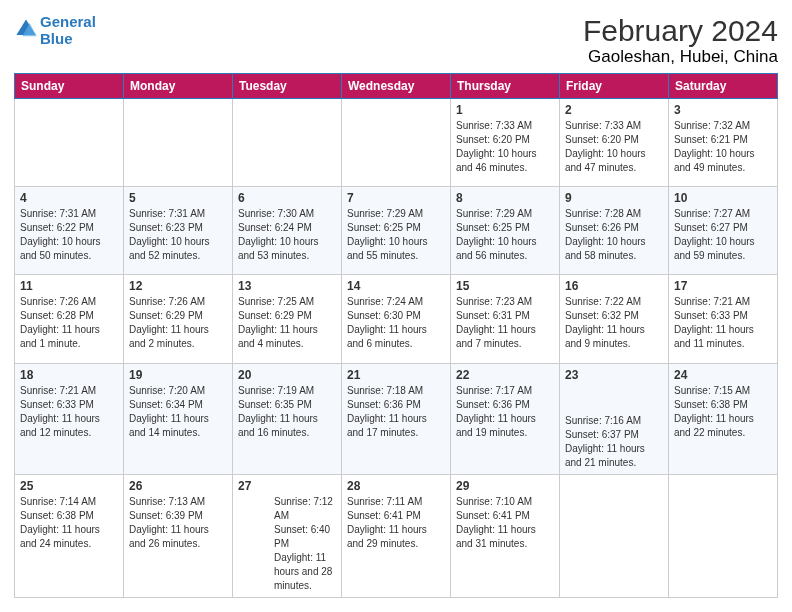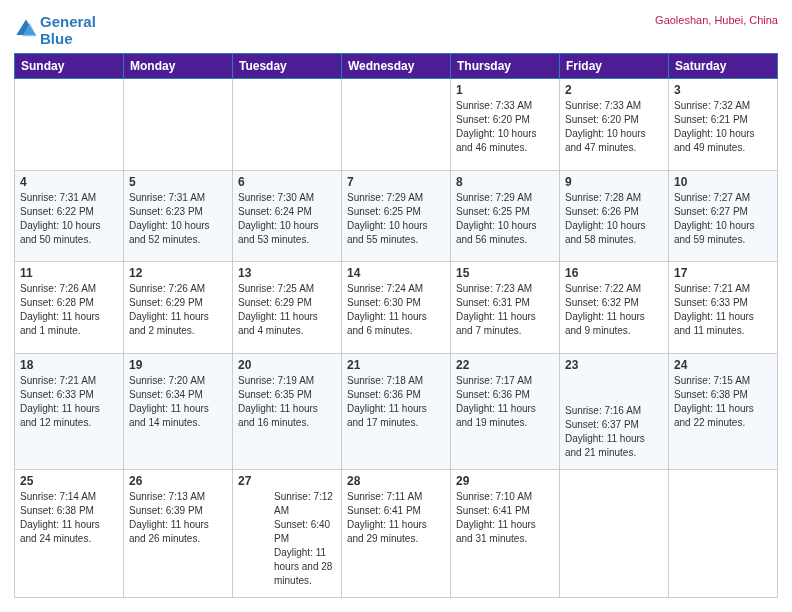--- a/index.html
+++ b/index.html
@@ -44,33 +44,33 @@
     .title-block {
       text-align: right;
     }
     .title-block h1 {
       font-size: 30px;
       font-weight: normal;
       color: #333;
       line-height: 1.1;
     }
     .title-block h2 {
-      font-size: 11px;
+      font-size: 17px;
       font-weight: normal;
-      color: #be185d;
+      color: #000000;
     }
     .calendar {
       flex: 1;
       border: 1px solid #ccc;
       border-collapse: collapse;
       width: 100%;
       table-layout: fixed;
     }
     .calendar th {
-      background: #4c1d95;
+      background: #be185d;
       color: #fff;
       font-size: 12px;
       font-weight: bold;
       padding: 5px 6px;
       text-align: left;
       border: 1px solid #2a7abd;
     }
     .calendar td {
       border: 1px solid #ccc;
       vertical-align: top;
@@ -110,20 +110,21 @@
           <polygon points="20,4 36,30 4,30" fill="#2a7abd"></polygon>
           <polygon points="26,10 38,32 14,32" fill="#5aaee8" opacity="0.7"></polygon>
         </svg>
       </div>
       <div class="logo-text">
         <div><span>General</span></div>
         <div style="color:#2a7abd;">Blue</div>
       </div>
     </div>
     <div class="title-block">
+      <h1>February 2024</h1>
       <h2>Gaoleshan, Hubei, China</h2>
     </div>
   </div>
 
   <table class="calendar">
     <thead>
       <tr>
         <th>Sunday</th>
         <th>Monday</th>
         <th>Tuesday</th>

